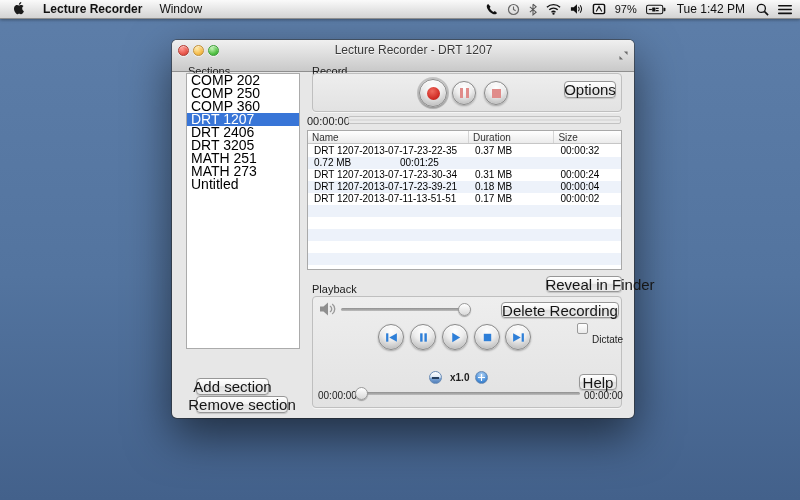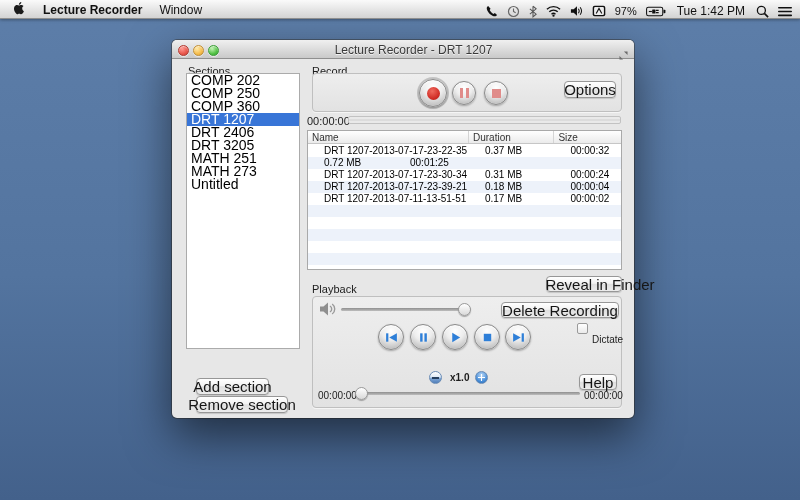--- a/index.html
+++ b/index.html
@@ -4,34 +4,34 @@
 <style>
   * { margin:0; padding:0; box-sizing:border-box; }
   html,body { width:800px; height:500px; overflow:hidden;
     font-family:"Liberation Sans", sans-serif; }
   .desktop { position:absolute; inset:0;
     background:linear-gradient(180deg,#5d7ea9 0%,#53749f 55%,#43618b 100%); }
 
   
   .menubar { position:absolute; top:0; left:0; right:0; height:19px;
     background:linear-gradient(#fafafa,#d3d3d3); border-bottom:1px solid #8e8e8e;
-    display:flex; align-items:flex-end; font-size:12px; color:#111;
+    display:flex; align-items:center; font-size:12px; color:#111;
     box-shadow:0 1px 3px rgba(0,0,0,.35); z-index:5; }
   .mb-left { display:flex; align-items:center; gap:17px; padding-left:13px; }
   .mb-app { font-weight:bold; }
   .mb-right { margin-left:auto; display:flex; align-items:center; gap:9px;
     padding-right:8px; font-size:11px; }
   .mb-right svg { display:block; }
   .mb-clock { font-size:12px; padding:0 2px; }
 
   
   .window { position:absolute; left:172px; top:40px; width:462px; height:378px;
     border-radius:5px; background:#e7e7e7;
     box-shadow:0 18px 45px rgba(0,0,0,.55), 0 0 0 1px rgba(60,60,60,.55); }
-  .titlebar { position:relative; height:19px; border-radius:5px 5px 0 0;
+  .titlebar { position:relative; height:32px; border-radius:5px 5px 0 0;
     background:linear-gradient(#f0f0f0,#c9c9c9); border-bottom:1px solid #8f8f8f;padding-left:21px; }
   .wtitle { text-align:center; line-height:21px; font-size:12px; color:#3a3a3a;
     text-shadow:0 1px 0 rgba(255,255,255,.7); }
   .tl { position:absolute; top:5px; width:11px; height:11px; border-radius:50%;
     box-shadow:inset 0 1px 1px rgba(255,255,255,.6), 0 1px 0 rgba(255,255,255,.5); }
   .tl.red    { left:6px;  background:radial-gradient(circle at 35% 30%,#ff9a92,#e9574c 60%,#c33a31); border:1px solid #b23b32; }
   .tl.yellow { left:21px; background:radial-gradient(circle at 35% 30%,#ffe9a8,#f6bd4c 60%,#d79a2f); border:1px solid #c29138; }
   .tl.green  { left:36px; background:radial-gradient(circle at 35% 30%,#c2f2b2,#53c245 60%,#2f9e2c); border:1px solid #3d9e38; }
   .resize-widget { position:absolute; right:6px; top:6px; }
 
@@ -77,21 +77,21 @@
   
   .table { position:absolute; left:135px; top:90px; width:315px; height:140px;
     border:1px solid #a9a9a9; background:#fff; overflow:hidden; }
   .thead { display:flex; height:13px; background:linear-gradient(#ffffff,#ebebeb);
     border-bottom:1px solid #c6c6c6; font-size:10px; color:#333; }
   .th { line-height:13px; padding-left:4px; border-right:1px solid #d4d4d4; }
   .th:last-child { border-right:none; }
   .tbody { position:absolute; left:0; right:0; top:14px; bottom:0; font-size:10px; color:#000;
     background:repeating-linear-gradient(180deg,#ffffff 0 12px,#edf2fa 12px 24px); }
   .tr { display:flex; height:12px; line-height:12px; }
-  .td { padding-left:16px; white-space:nowrap; overflow:hidden; }
+  .td { padding-left:6px; white-space:nowrap; overflow:hidden; }
   .c-name { width:162px; } .c-dur { width:86px; } .c-size { width:67px; }
 
   
   .checkbox { position:absolute; width:11px; height:11px; border:1px solid #9a9a9a;
     border-radius:2px; background:linear-gradient(#ffffff,#eaeaea); }
   .speed-btn { position:absolute; width:13px; height:13px; border-radius:50%;
     display:flex; align-items:center; justify-content:center; border:1px solid #6a8cb5; }
   .speed-btn.minus { background:linear-gradient(#ffffff 0%,#dfeaf6 45%,#83aad8 55%,#4f7eba 100%); }
   .speed-btn.minus i { width:7px; height:2px; background:#27405f; }
   .speed-btn.plus { background:radial-gradient(circle at 50% 30%,#bedbf7,#4a8fd9 62%,#1d62b0); }

